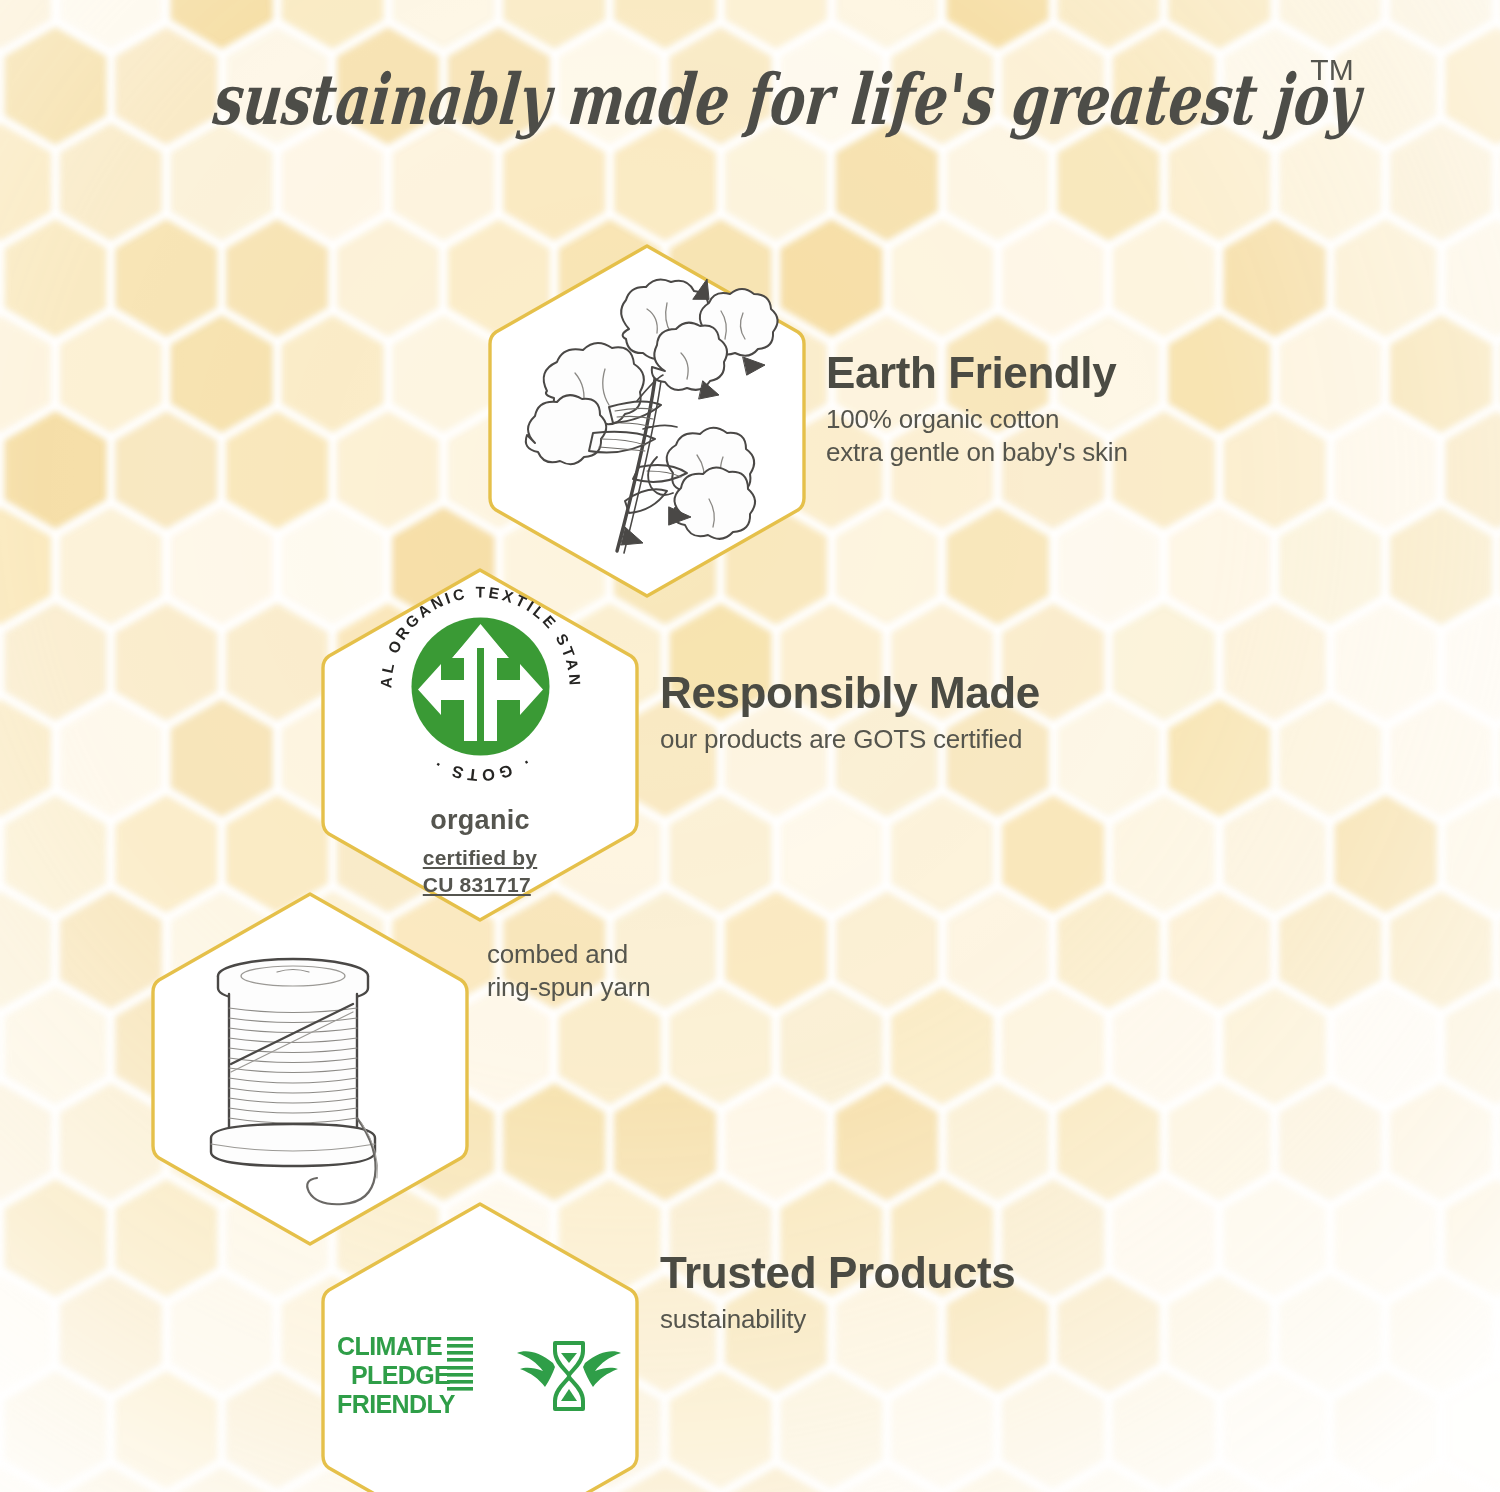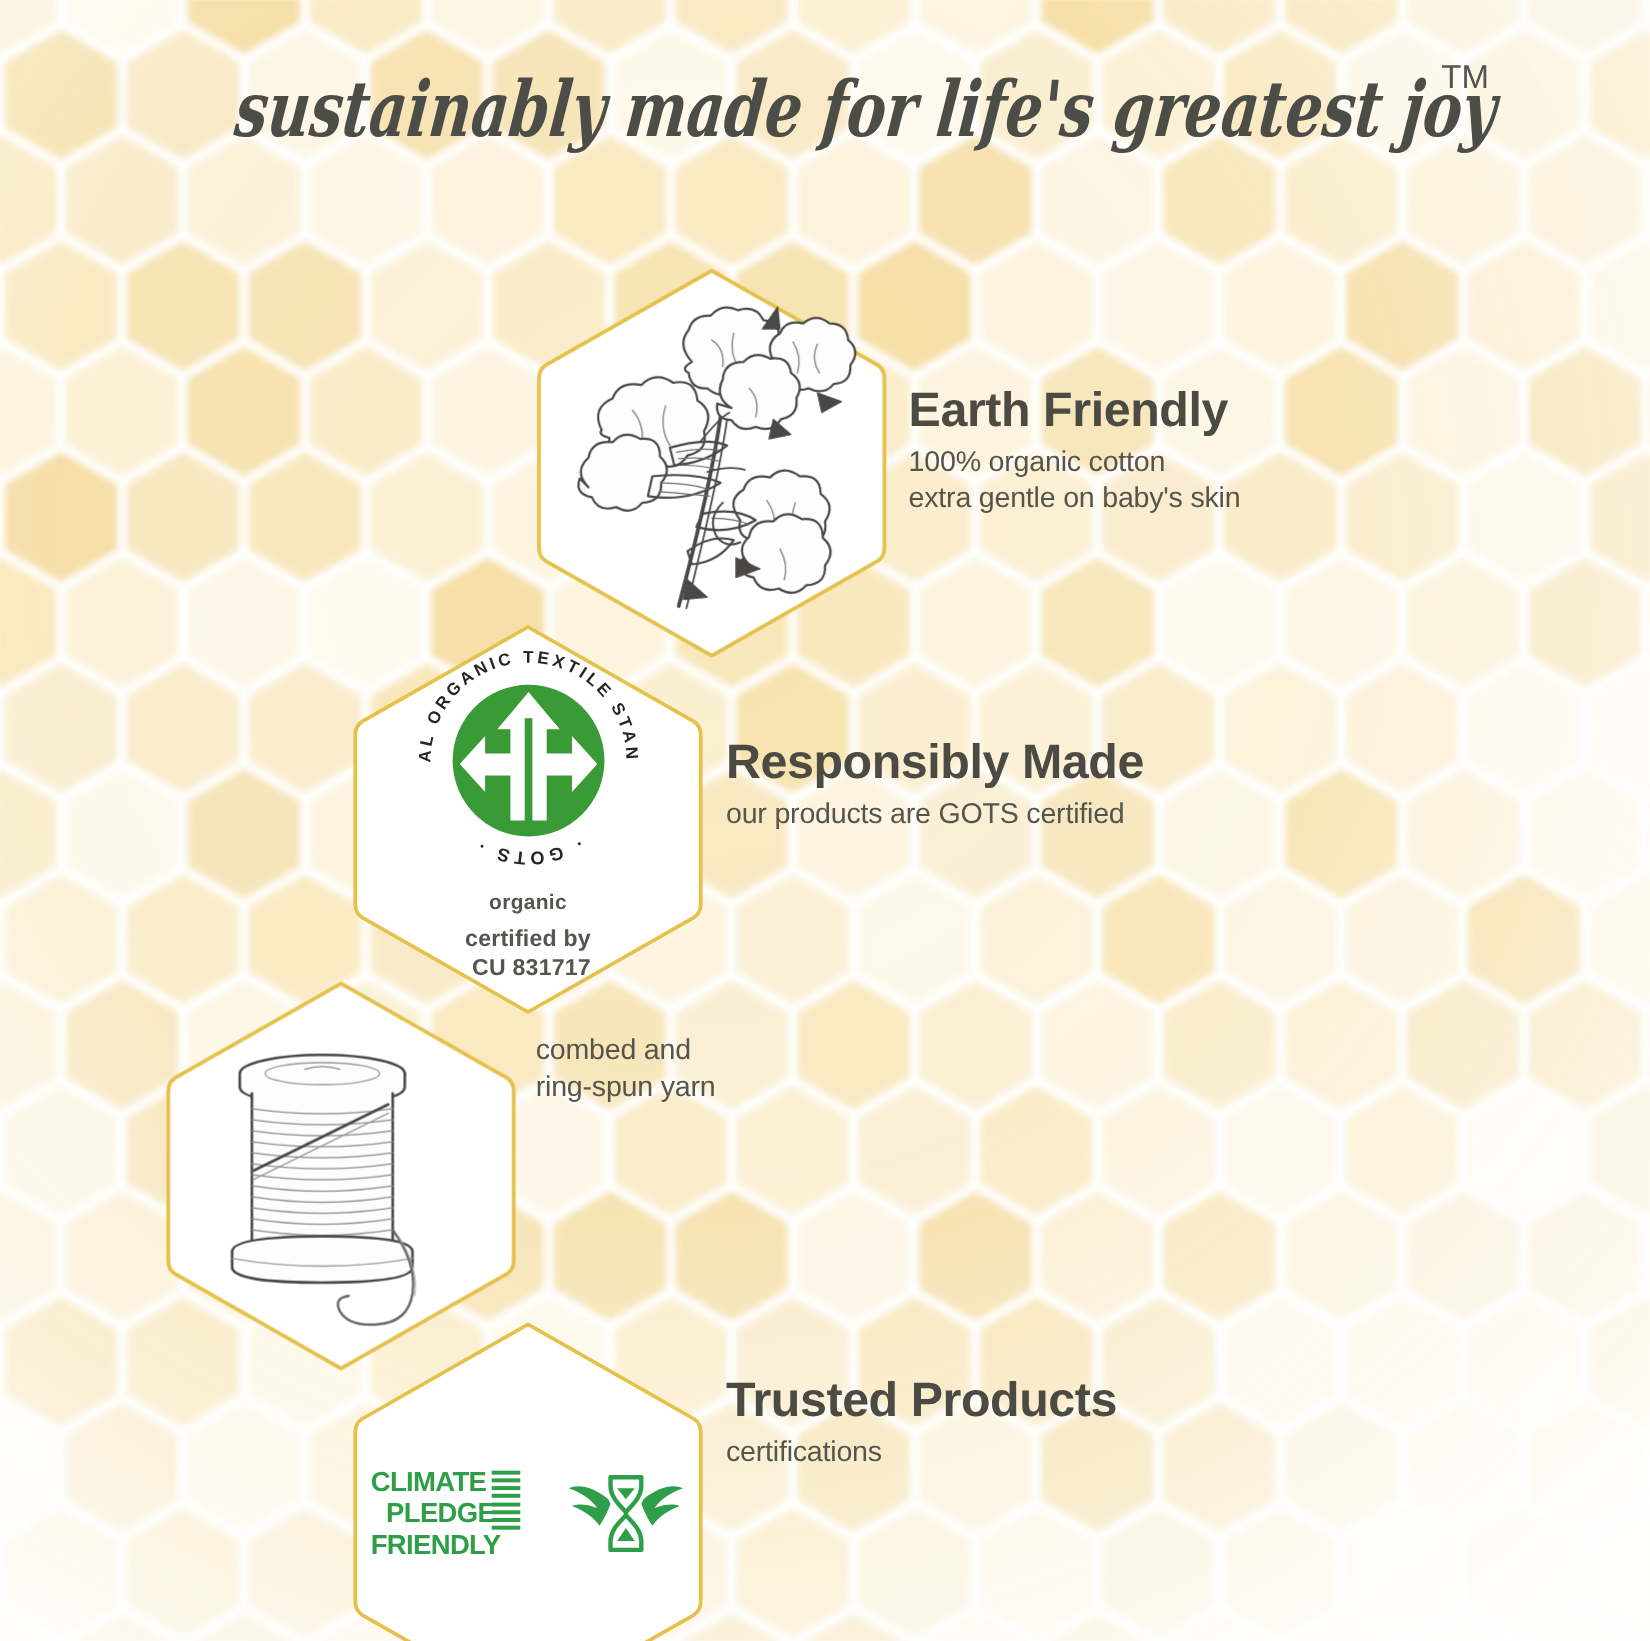--- a/index.html
+++ b/index.html
@@ -78,34 +78,35 @@
   
   .gots-wrap {
     display: flex;
     flex-direction: column;
     align-items: center;
     transform: translateY(-4px);
   }
   .gots-organic {
     font-family: "Liberation Sans", sans-serif;
     font-weight: bold;
-    font-size: 19px;
+    font-size: 27px;
     color: #55554f;
     letter-spacing: 0.3px;
     margin-top: 16px;
   }
   .gots-certline {
     font-family: "Liberation Sans", sans-serif;
     font-weight: bold;
     font-size: 21px;
     color: #55554f;
     letter-spacing: 0.2px;
     line-height: 1.25;
-    text-align: right;
+    text-align: left;
     margin-top: 9px;
+    text-decoration: underline;
   }
 
   
   .cpf-wrap {
     display: flex;
     align-items: flex-start;
     gap: 38px;
     transform: translateY(2px);
   }
 </style>
@@ -608,16 +609,16 @@
           <g fill="#2f9e48">
             <path d="M46 20 L62 20 L54 30 Z"></path>
             <path d="M46 68 L62 68 L54 56 Z"></path>
           </g>
         </svg>
       </div>
     </div>
   </div>
   <div class="feature-text" style="left:660px; top:1248px;">
     <div class="feature-title">Trusted Products</div>
-    <div class="feature-sub">certifications</div>
+    <div class="feature-sub">sustainability</div>
   </div>
 
 </div>
 
 </body></html>

